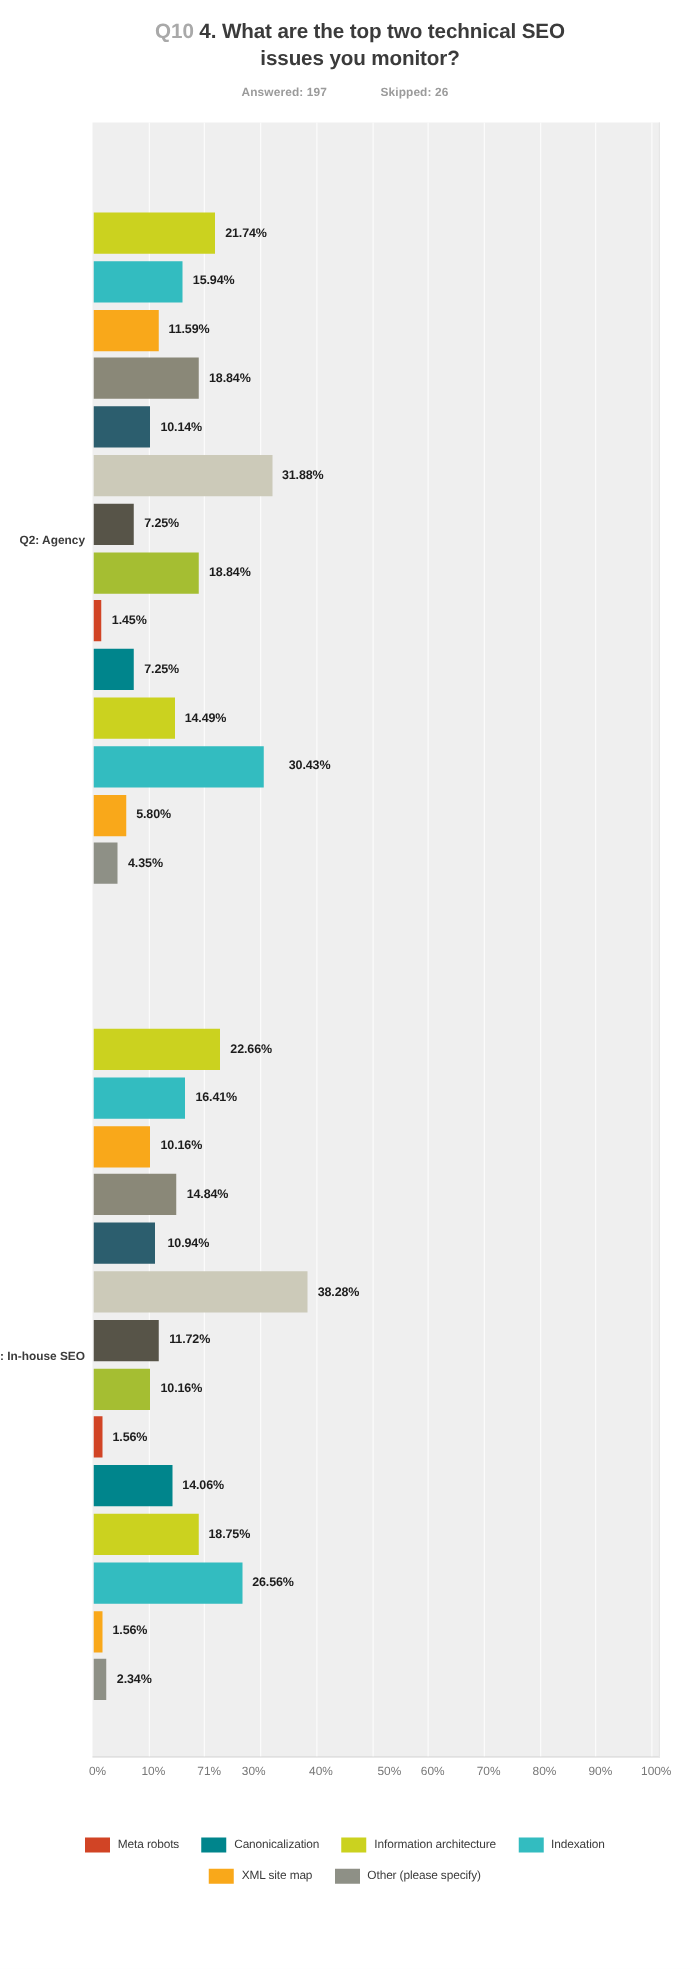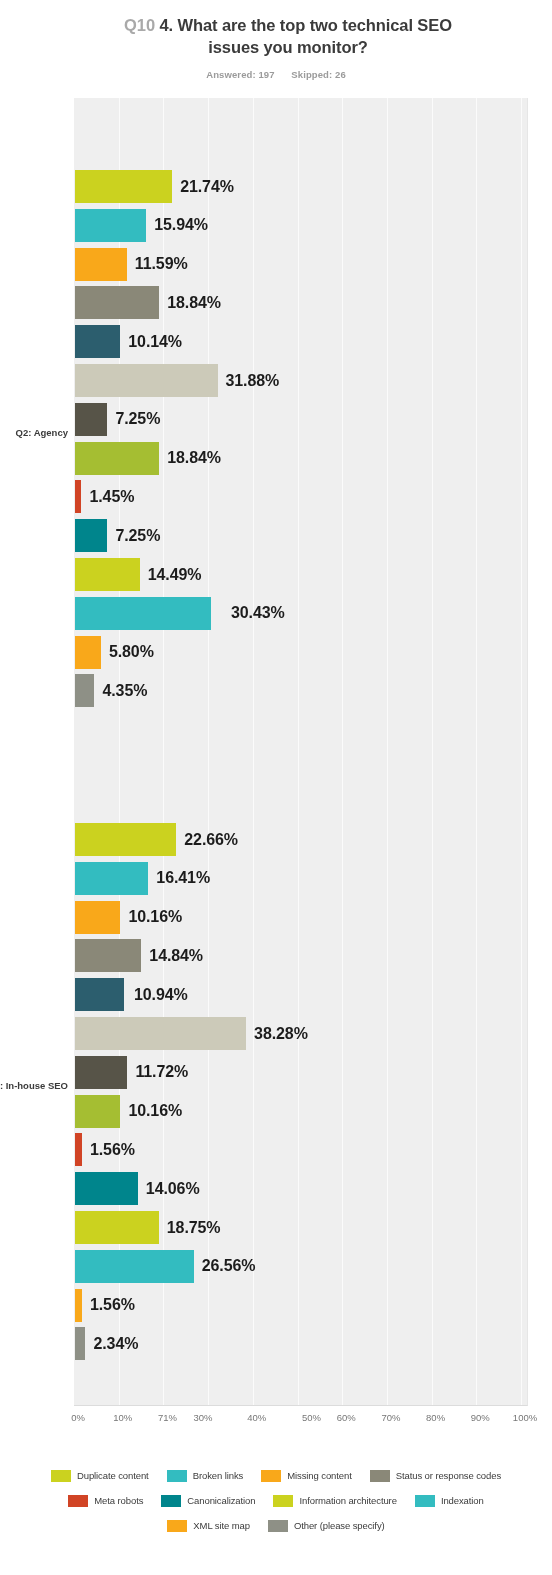--- a/index.html
+++ b/index.html
@@ -38,21 +38,21 @@
     margin: 0 auto;
     padding-left: 24px;
   }
   .subtitle {
     margin-top: 11px;
     font-size: 9.5px;
     color: #9b9b9b;
     font-weight: bold;
     letter-spacing: 0.1px;
   }
-  .subtitle span { margin: 0 7px; }
+  .subtitle span { margin: 0 20px; }
 
   
   .chart-wrap {
     position: absolute;
     left: 0; top: 0;
     width: 552px; height: 1575px;
   }
   .plot {
     position: absolute;
     left: 74px;
@@ -83,21 +83,21 @@
   }
   .bar {
     position: absolute;
     left: 1px; top: 0;
     height: 33px;
   }
   .bar-label {
     position: absolute;
     top: 50%;
     transform: translateY(-50%);
-    font-size: 16px;
+    font-size: 10px;
     font-weight: bold;
     color: #1c1c1c;
     white-space: nowrap;
     letter-spacing: -0.1px;
   }
 
   
   .cat-label {
     position: absolute;
     right: 484px;
@@ -309,38 +309,20 @@
       <div class="xtick" style="left: 301.5px; padding-left: 20px;">50%</div>
       <div class="xtick" style="left: 346.2px;">60%</div>
       <div class="xtick" style="left: 390.9px;">70%</div>
       <div class="xtick" style="left: 435.6px;">80%</div>
       <div class="xtick" style="left: 480.3px;">90%</div>
       <div class="xtick" style="left: 525px;">100%</div>
     </div>
   <div class="legend" id="legend">
       <div class="legend-row">
         <div class="legend-item">
-          <span class="legend-swatch" style="background: rgb(203, 210, 31);"></span>
-          <span class="legend-text">Duplicate content</span>
-        </div>
-        <div class="legend-item">
-          <span class="legend-swatch" style="background: rgb(51, 188, 192);"></span>
-          <span class="legend-text">Broken links</span>
-        </div>
-        <div class="legend-item">
-          <span class="legend-swatch" style="background: rgb(249, 168, 26);"></span>
-          <span class="legend-text">Missing content</span>
-        </div>
-        <div class="legend-item">
-          <span class="legend-swatch" style="background: rgb(138, 136, 120);"></span>
-          <span class="legend-text">Status or response codes</span>
-        </div>
-      </div>
-      <div class="legend-row">
-        <div class="legend-item">
           <span class="legend-swatch" style="background: rgb(209, 68, 37);"></span>
           <span class="legend-text">Meta robots</span>
         </div>
         <div class="legend-item">
           <span class="legend-swatch" style="background: rgb(0, 133, 140);"></span>
           <span class="legend-text">Canonicalization</span>
         </div>
         <div class="legend-item">
           <span class="legend-swatch" style="background: rgb(203, 210, 31);"></span>
           <span class="legend-text">Information architecture</span>

